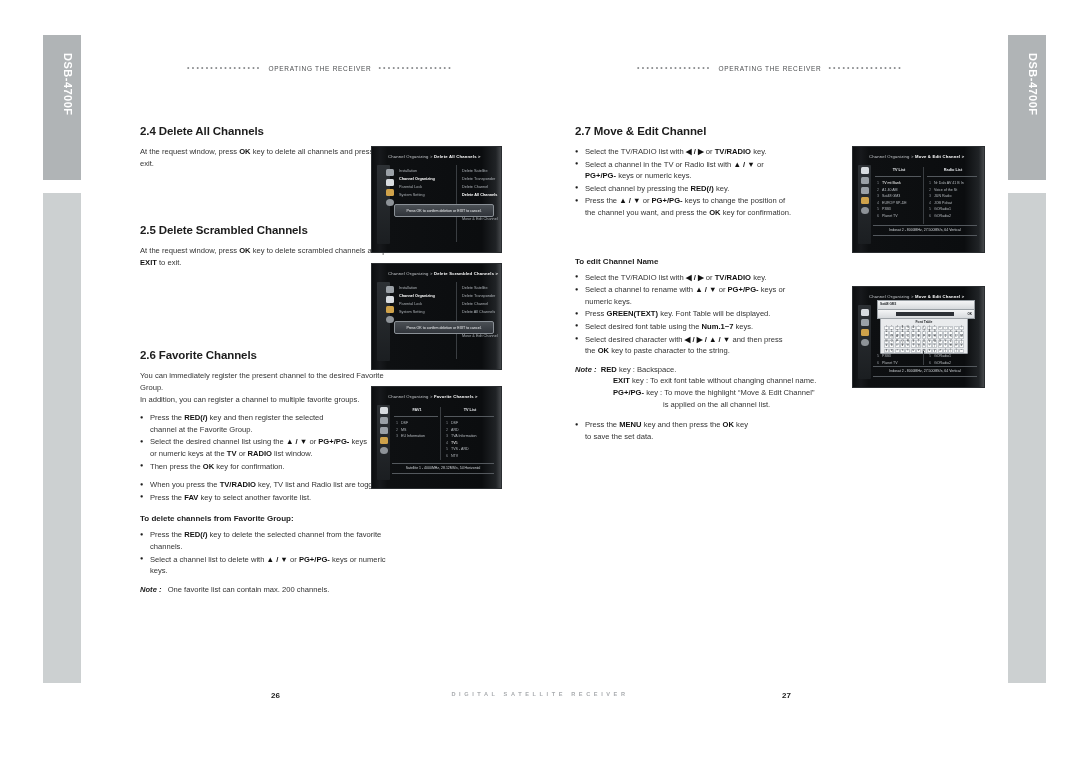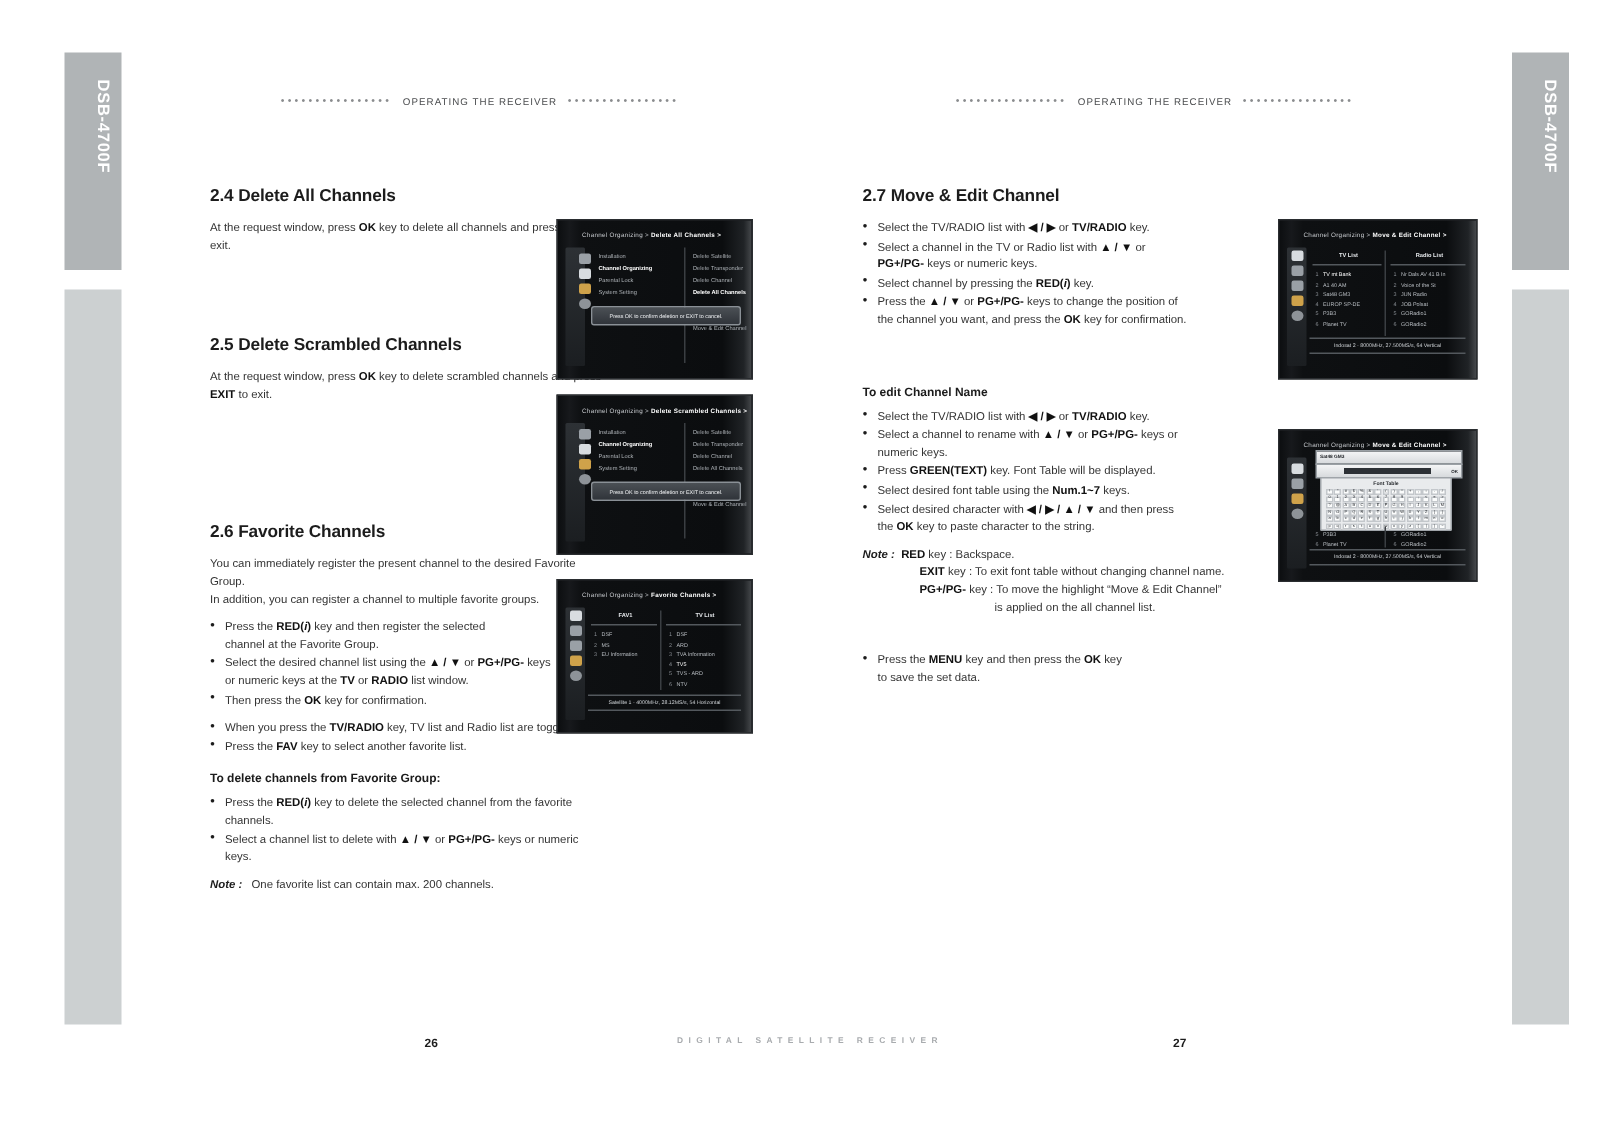--- a/index.html
+++ b/index.html
@@ -303,21 +303,21 @@
     left: 0;
     width: 1080px;
     height: 14px;
   }
   .pg {
     position: absolute;
     font-size: 8px;
     font-weight: bold;
     color: #1c1c1c;
   }
-  .pg-left { left: 283px; }
+  .pg-left { left: 271px; }
   .pg-right { left: 782px; }
   .brandline {
     position: absolute;
     left: 0; right: 0;
     text-align: center;
     font-size: 5.6px;
     letter-spacing: 3.6px;
     color: #a8abae;
     font-weight: bold;
   }
@@ -415,21 +415,21 @@
     <li>Select desired character with <b>◀ / ▶ / ▲ / ▼</b> and then press<br>the <b>OK</b> key to paste character to the string.</li>
   </ul>
 
   <div class="note note-lines">
     <span class="nl first"><span class="nlabel">Note :</span>&nbsp;&nbsp;<b>RED</b> key : Backspace.</span>
     <span class="nl"><b>EXIT</b> key : To exit font table without changing channel name.</span>
     <span class="nl"><b>PG+/PG-</b> key : To move the highlight “Move &amp; Edit Channel”</span>
     <span class="nl deep">is applied on the all channel list.</span>
   </div>
 
-  <ul class="bul" style="margin-top:24px">
+  <ul class="bul" style="margin-top:9px">
     <li>Press the <b>MENU</b> key and then press the <b>OK</b> key<br>to save the set data.</li>
   </ul>
 </div>
 
 <div class="shot" style="left:371px; top:146px; width:131px; height:107px;">
   <div class="shot-inner">
     <div class="sh-title">
       <span>Channel Organizing &gt;</span>
       <span class="hl">Delete All Channels &gt;</span>
     </div>

